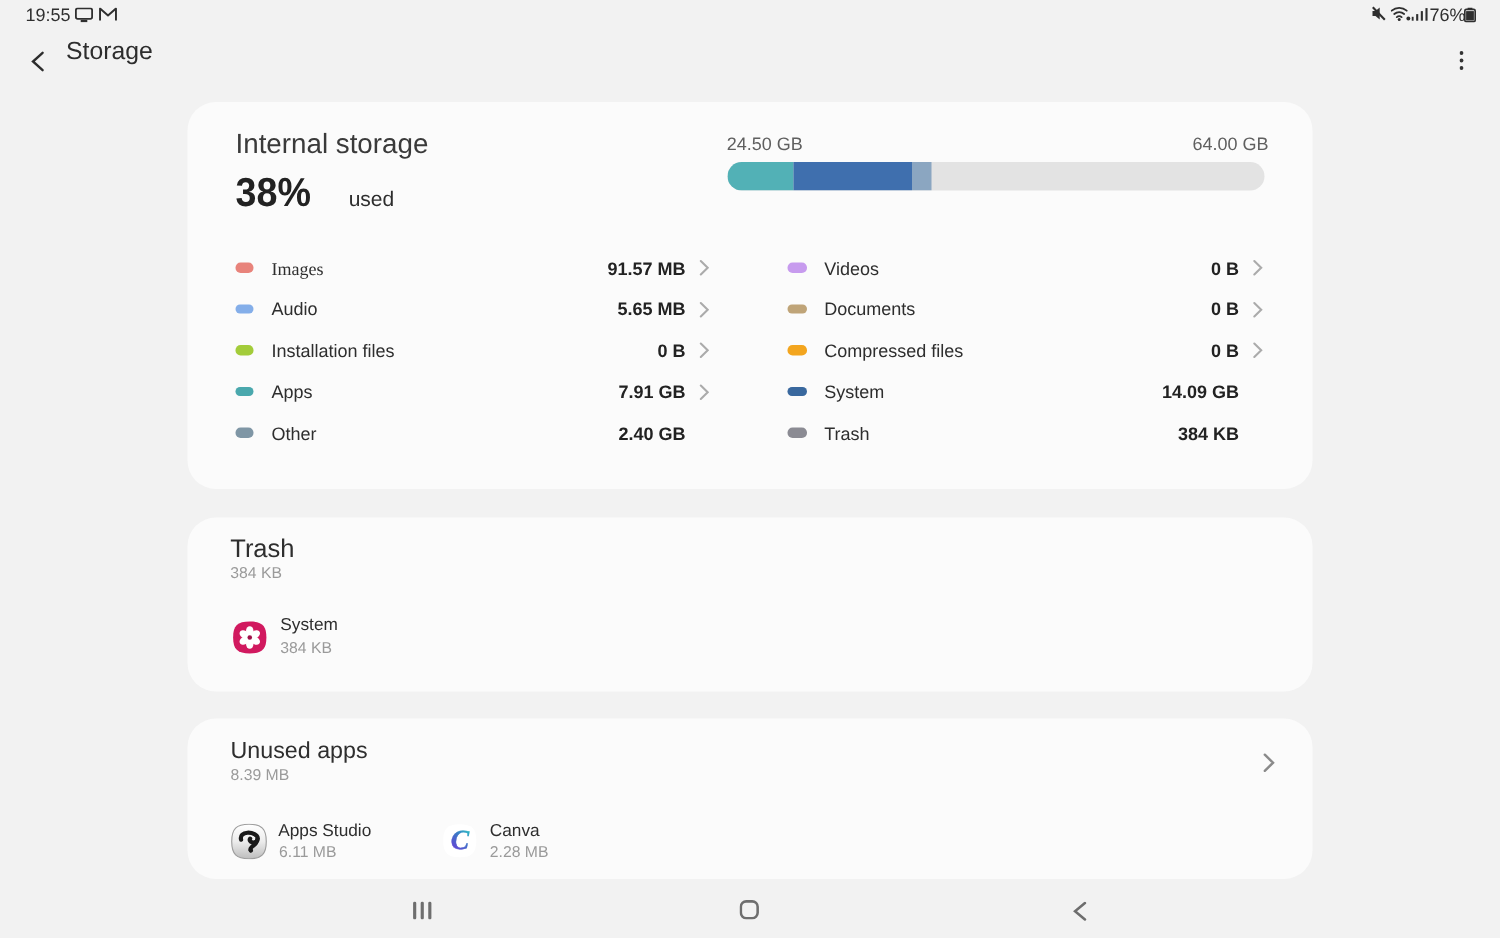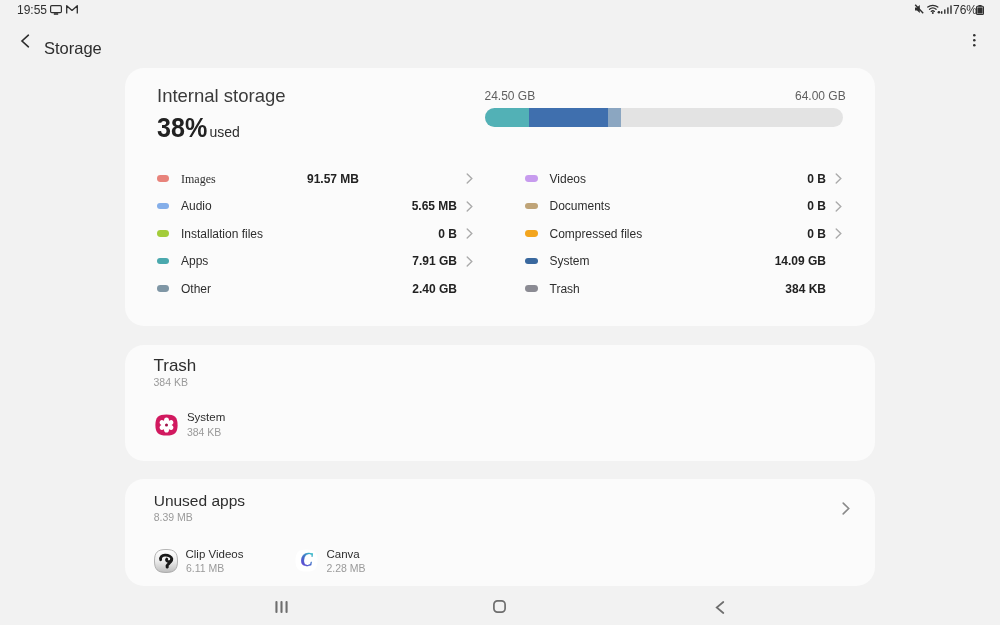--- a/index.html
+++ b/index.html
@@ -52,40 +52,40 @@
 
 <svg class="abs" style="left:975.5px;top:4.6px;" width="8" height="10" viewBox="0 0 8 10">
   <rect x="2.4" y="0" width="3.2" height="1.4" fill="#2f2f2f"></rect>
   <rect x="0.55" y="1.25" width="6.9" height="8.2" rx="1" fill="none" stroke="#2f2f2f" stroke-width="1.1"></rect>
   <rect x="1.4" y="2.4" width="5.2" height="6.2" fill="#2f2f2f"></rect>
 </svg>
 
 <svg class="abs" style="left:20px;top:33.5px;" width="10" height="14" viewBox="0 0 10 14">
   <path d="M8.4 1.2 L2 7 L8.4 12.8" fill="none" stroke="#2d2d2d" stroke-width="1.6" stroke-linecap="round"></path>
 </svg>
-<div class="t" style="left:44px;top:40px;font-size:16.5px;color:#2d2d2d;">Storage</div>
+<div class="t" style="left:44px;top:26px;font-size:16.5px;color:#2d2d2d;">Storage</div>
 <svg class="abs" style="left:973.4px;top:34.3px;" width="3" height="13" viewBox="0 0 3 13">
   <circle cx="1.3" cy="1.3" r="1.3" fill="#333"></circle>
   <circle cx="1.3" cy="6.3" r="1.3" fill="#333"></circle>
   <circle cx="1.3" cy="11.3" r="1.3" fill="#333"></circle>
 </svg>
 
 <div class="t" style="left:157px;top:87.2px;font-size:18.5px;color:#3a3a3a;">Internal storage</div>
-<div class="t" style="left:156.5px;top:115.4px;font-size:27px;font-weight:bold;color:#222;"><span style="display:inline-block;transform:scaleX(0.93);transform-origin:0 0;margin-right:-5px;">38%</span><span style="font-size:14px;font-weight:normal;color:#2d2d2d;"> used</span></div>
+<div class="t" style="left:156.5px;top:115.4px;font-size:27px;font-weight:bold;color:#222;"><span style="display:inline-block;transform:scaleX(0.93);transform-origin:0 0;margin-right:-5px;">38%</span><span style="font-size:14px;font-weight:normal;color:#2d2d2d;margin-left:23px;"> used</span></div>
 <div class="t" style="left:484.5px;top:90.2px;font-size:12px;color:#5f5f5f;">24.50 GB</div>
 <div class="t" style="left:795px;top:90.2px;font-size:12px;color:#5f5f5f;">64.00 GB</div>
 <div class="abs" style="left:485px;top:107.7px;width:358px;height:19px;border-radius:9.5px;background:#e3e3e3;overflow:hidden;">
   <div class="abs" style="left:0;top:0;width:44px;height:19px;background:#52b1b6;"></div>
   <div class="abs" style="left:44px;top:0;width:79px;height:19px;background:#3f6fae;"></div>
   <div class="abs" style="left:123px;top:0;width:13px;height:19px;background:#8ba6c1;"></div>
 </div>
 <div id="grid">
     <div class="abs" style="left:156.5px;top:175.3px;width:12.5px;height:6.4px;border-radius:3.4px;background:#e8837b;"></div>
     <div class="t" style="left:181px;top:172.9px;font-size:12px;color:#2e2e2e;font-family:Liberation Serif, serif;">Images</div>
-    <div class="t" style="left:307px;top:172.9px;width:150px;font-size:12px;font-weight:bold;color:#222;">91.57 MB</div>
+    <div class="t" style="left:307px;top:172.9px;width:150px;text-align:right;font-size:12px;font-weight:bold;color:#222;">91.57 MB</div>
     <svg class="abs" style="left:465.5px;top:173px;" width="7" height="11" viewBox="0 0 7 11">
       <path d="M1.2 1 L5.8 5.5 L1.2 10" fill="none" stroke="#ababab" stroke-width="1.4" stroke-linecap="round"></path>
     </svg>
     <div class="abs" style="left:156.5px;top:202.8px;width:12.5px;height:6.4px;border-radius:3.4px;background:#84aee9;"></div>
     <div class="t" style="left:181px;top:200.4px;font-size:12px;color:#2e2e2e;">Audio</div>
     <div class="t" style="left:307px;top:200.4px;width:150px;text-align:right;font-size:12px;font-weight:bold;color:#222;">5.65 MB</div>
     <svg class="abs" style="left:465.5px;top:200.5px;" width="7" height="11" viewBox="0 0 7 11">
       <path d="M1.2 1 L5.8 5.5 L1.2 10" fill="none" stroke="#ababab" stroke-width="1.4" stroke-linecap="round"></path>
     </svg>
     <div class="abs" style="left:156.5px;top:230.3px;width:12.5px;height:6.4px;border-radius:3.4px;background:#a3cc3a;"></div>
@@ -159,21 +159,21 @@
       <stop offset="0" stop-color="#ffffff"></stop>
       <stop offset="0.5" stop-color="#ececec"></stop>
       <stop offset="1" stop-color="#bdbdbd"></stop>
     </linearGradient>
   </defs>
   <path d="M12.5 0.5 C3.7 0.5 0.5 3.7 0.5 12.5 C0.5 21.3 3.7 24.5 12.5 24.5 C21.3 24.5 24.5 21.3 24.5 12.5 C24.5 3.7 21.3 0.5 12.5 0.5 Z" fill="url(#csg)" stroke="#9e9e9e" stroke-width="0.8"></path>
   <path d="M7 11.2 C6.2 8.5 8.4 6.6 11.4 6.4 C15 6.2 18.4 8 18.6 10.3 C18.8 12.5 16.3 13.6 14.5 13 C13.1 12.6 12.6 11.4 13.3 10.5" fill="none" stroke="#1a1a1a" stroke-width="2.9" stroke-linecap="round"></path>
   <path d="M18.3 10.7 C18.2 14 15.9 15 14.4 16.3 C13.5 17.1 13.3 17.9 13.6 18.6" fill="none" stroke="#1a1a1a" stroke-width="2.9" stroke-linecap="round"></path>
   <circle cx="13.8" cy="18.8" r="1.5" fill="#1a1a1a"></circle>
 </svg>
-<div class="t" style="left:185.5px;top:549.4px;font-size:11.5px;color:#2e2e2e;">Clip Videos</div>
+<div class="t" style="left:185.5px;top:549.4px;font-size:11.5px;color:#2e2e2e;">Apps Studio</div>
 <div class="t" style="left:186px;top:563.2px;font-size:10.5px;color:#9a9a9a;">6.11 MB</div>
 
 <svg class="abs" style="left:295px;top:548.7px;" width="23" height="23" viewBox="0 0 25 25">
   <defs>
     <linearGradient id="cvg" x1="0.75" y1="0.05" x2="0.25" y2="0.95">
       <stop offset="0" stop-color="#2bbfc4"></stop>
       <stop offset="0.4" stop-color="#3c78c6"></stop>
       <stop offset="1" stop-color="#6a3ad8"></stop>
     </linearGradient>
   </defs>

